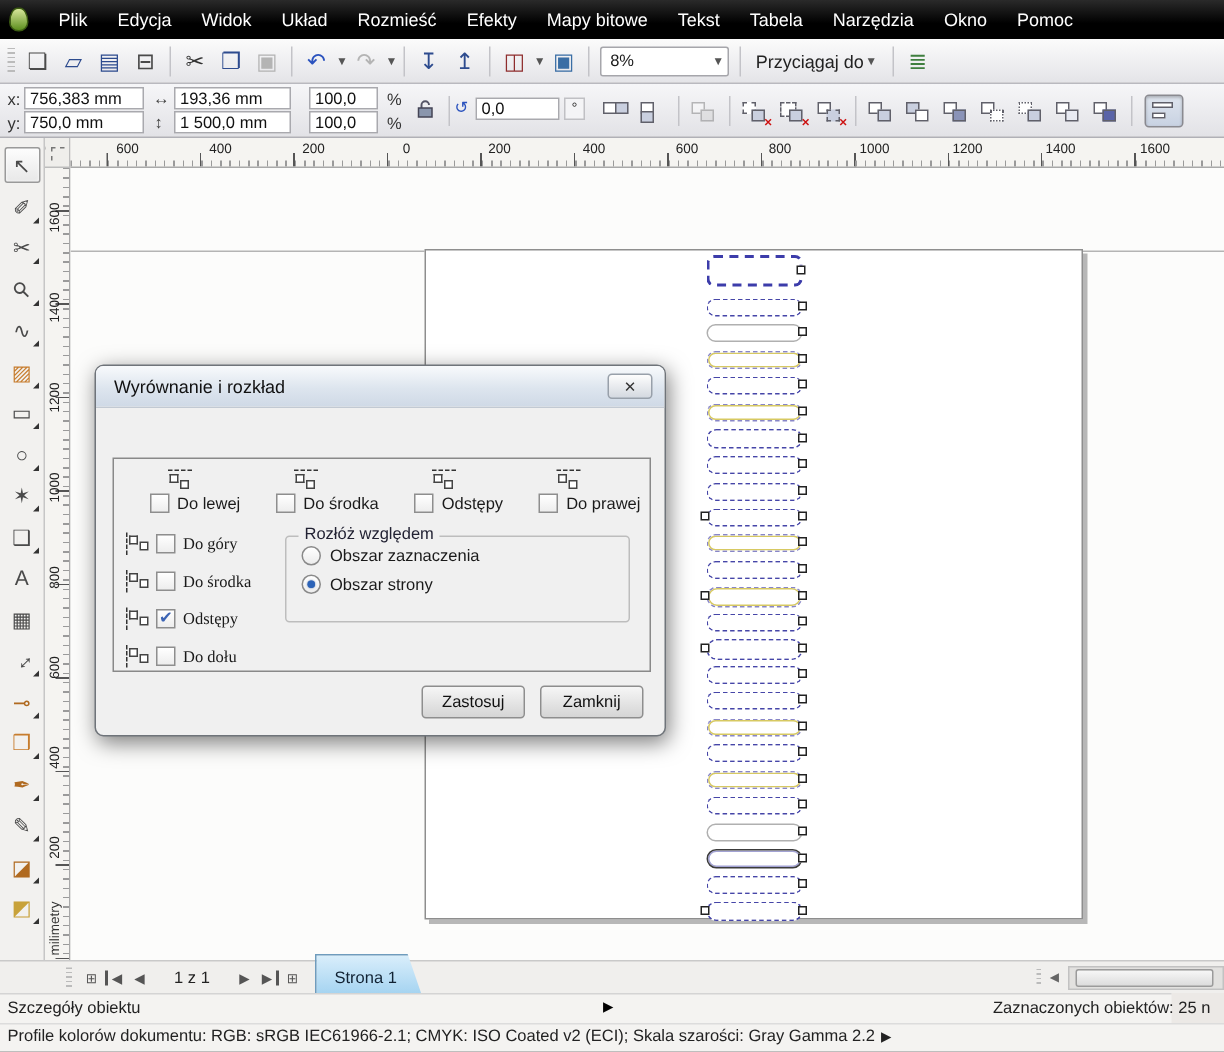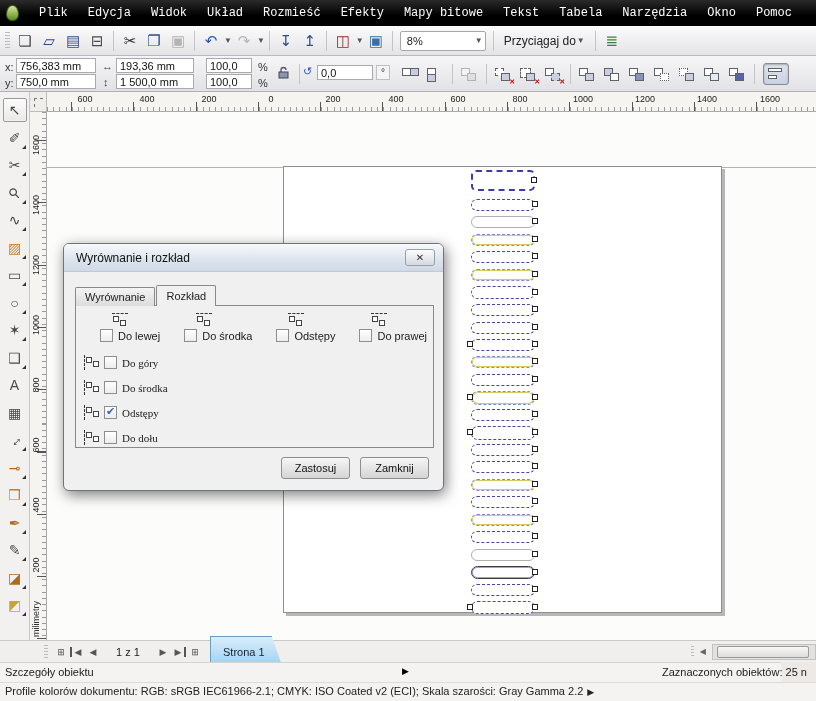--- a/index.html
+++ b/index.html
@@ -2,21 +2,21 @@
 <html><head>
 <meta charset="utf-8">
 <style>
   html,body{margin:0;padding:0;background:#888;}
   #app{position:relative;width:816px;height:701px;background:#ece9e6;overflow:hidden;
        font-family:"Liberation Sans",sans-serif;font-size:11px;color:#1a1a1a;-webkit-font-smoothing:antialiased;}
   #app *{box-sizing:border-box;}
 
   
   .menubar{position:absolute;left:0;top:0;width:816px;height:26px;background:linear-gradient(#2a2a2a,#000 60%);
-           display:flex;align-items:center;color:#fff;font-size:12px;font-family:Liberation Mono, monospace;}
+           display:flex;align-items:center;color:#fff;font-size:12px;}
   .appicon{width:13px;height:16px;margin:0 10px 0 6px;border-radius:45% 45% 48% 48%/60% 60% 40% 40%;
            background:linear-gradient(#d7e69a,#5d8f1f);border:1px solid #3c5c12;}
   .menu-item{padding:4px 10px;cursor:default;}
 
   
   .toolbar{position:absolute;left:0;top:26px;width:816px;height:30px;
            background:linear-gradient(#fbfbfb,#e4e4e8);border-bottom:1px solid #b9b9bf;
            display:flex;align-items:center;padding-left:2px;}
   .grip{width:5px;height:18px;margin:0 3px;background:repeating-linear-gradient(#bbb 0 1px,transparent 1px 3px);}
   .tbtn{display:inline-flex;align-items:center;justify-content:center;width:22px;height:22px;margin:0 1px;
@@ -499,24 +499,20 @@
           <i class="l"></i>
         </div>
       </div>
   </div>
 
   <div class="dialog">
     <div class="dlg-title">
       <span>Wyrównanie i rozkład</span>
     </div>
     <div class="dlg-close">✕</div>
-    <div class="tabs" id="dlg-tabs">
-        <div class="tab">Wyrównanie</div>
-        <div class="tab active">Rozkład</div>
-      </div>
     <div class="panel">
       <div class="dist-top" id="dist-top">
           <div class="dcol">
             <span class="dico"></span>
             <label class="cb">
               <span class="cbox"></span>
               <span class="t">Do lewej</span>
             </label>
           </div>
           <div class="dcol">
@@ -564,20 +560,33 @@
             </label>
           </div>
           <div class="row">
             <span class="dico v"></span>
             <label class="cb">
               <span class="cbox"></span>
               <span class="t">Do dołu</span>
             </label>
           </div>
         </div>
+      <div class="group">
+        <span class="gtitle">Rozłóż względem</span>
+        <div id="radio-list">
+            <label class="radio">
+              <span class="rdot"></span>
+              <span class="t">Obszar zaznaczenia</span>
+            </label>
+            <label class="radio">
+              <span class="rdot on"></span>
+              <span class="t">Obszar strony</span>
+            </label>
+          </div>
+      </div>
     </div>
     <div class="dlg-buttons">
       <div class="btn">Zastosuj</div>
       <div class="btn">Zamknij</div>
     </div>
   </div>
 
   <div class="pagebar">
     <span class="pgrip"></span>
     <span class="pnav">⊞</span>

